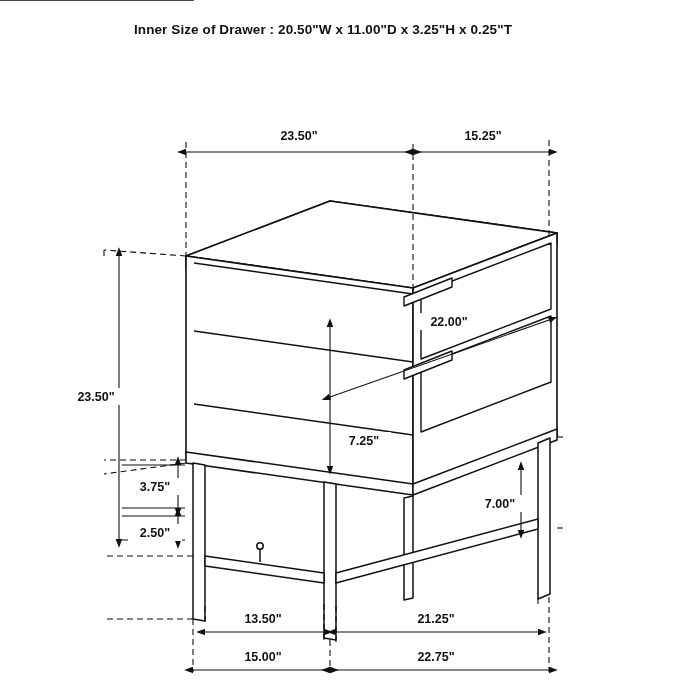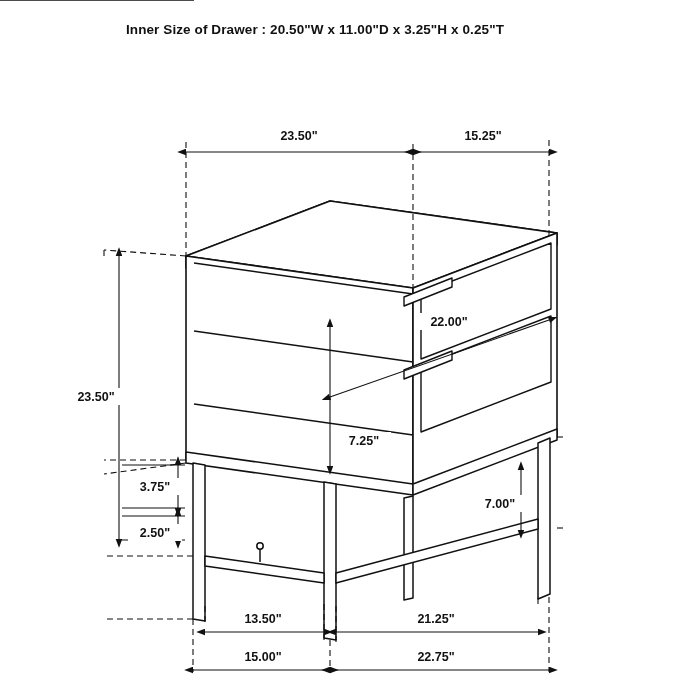--- a/index.html
+++ b/index.html
@@ -16,21 +16,21 @@
     overflow: hidden;
   }
   #stage {
     position: relative;
     width: 700px;
     height: 700px;
   }
   #title {
     position: absolute;
     top: 22px;
-    left: 4px;
+    left: 12px;
     width: 622px;
     text-align: center;
     font-size: 13.5px;
     font-weight: bold;
     letter-spacing: 0.1px;
     color: #111111;
   }
   svg {
     position: absolute;
     top: 0;

